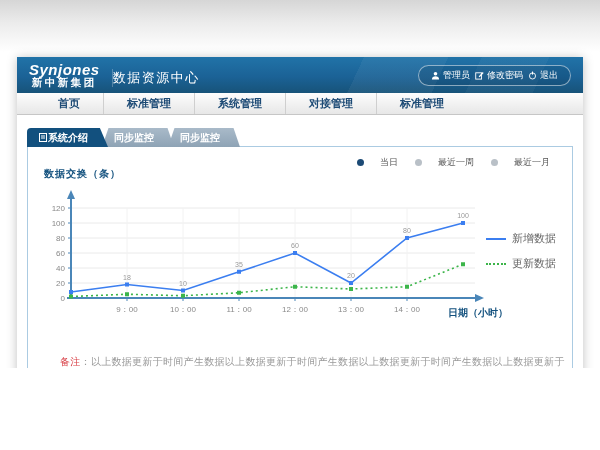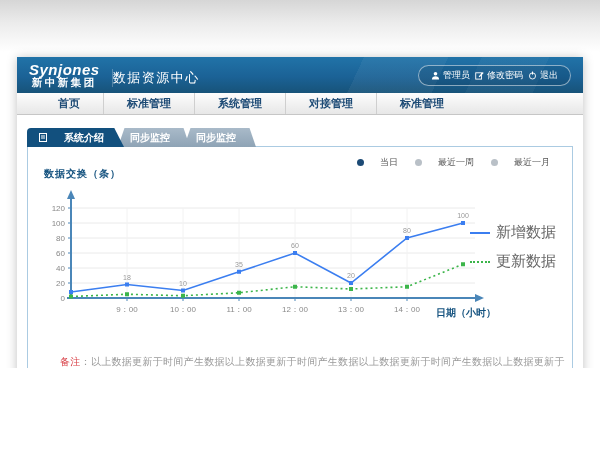--- a/index.html
+++ b/index.html
@@ -29,40 +29,40 @@
   
   .nav { height:22px; display:flex; align-items:stretch; padding-left:18px;
     background:linear-gradient(180deg,#fdfdfd,#e7e7e7); border-bottom:1px solid #c6c6c6; }
   .nav-item { padding:0 23px; line-height:21px; font-size:11px; font-weight:bold; color:#1c4a75;
     border-right:1px solid #cfcfcf; cursor:pointer; }
   .nav-item:last-child { border-right:none; }
 
   
   .tabs { display:flex; margin:13px 0 0 10px; height:19px; position:relative; z-index:2; }
   .tab { height:19px; line-height:19px; font-size:10px; font-weight:bold; color:#fff;
-    padding:0 20px 0 12px; display:flex; align-items:center; gap:17px; cursor:pointer;
+    padding:0 20px 0 12px; display:flex; align-items:center; gap:1px; cursor:pointer;
     background:linear-gradient(180deg,#a9bac9,#8fa3b5 60%,#8ea3b5);
     clip-path:polygon(9% 0, 91% 0, 100% 100%, 0 100%); margin-left:-6px; }
   .tab.active { background:#12507e; margin-left:0; border-top-left-radius:4px;
     clip-path:polygon(0 0, 90% 0, 100% 100%, 0 100%); z-index:3; }
   .tab:not(.active) { background:linear-gradient(180deg,#a9bac9,#8ea3b5);justify-content:flex-end; }
   .tab .ticon { display:flex; }
 
   
   .panel { position:relative; margin:0 10px; margin-top:-1px; height:262px; background:#fff;
     border:1px solid #abcbe2; z-index:1; }
   .periods { position:absolute; top:9px; right:22px; display:flex; gap:17px; align-items:center;
     font-size:9px; color:#555; }
   .period { display:flex; align-items:center; gap:16px; cursor:pointer; }
   .period .dot { width:7px; height:7px; border-radius:50%; background:#b9c0c7; }
   .period.selected .dot { background:#1c4a75; }
   .y-title { position:absolute; left:16px; top:20px; color:#14527f; font-weight:bold; font-size:10px; letter-spacing:1px; }
-  .x-title { position:absolute; right:76px; top:159px; color:#14527f; font-weight:bold; font-size:10px; }
+  .x-title { position:absolute; right:64px; top:159px; color:#14527f; font-weight:bold; font-size:10px; }
   #chart-svg { position:absolute; left:14px; top:38px; }
-  .legend { position:absolute; right:16px; top:76px; font-size:15px; color:#666; }
+  .legend { position:absolute; right:16px; top:84px; font-size:11px; color:#666; }
   .legend-row { display:flex; align-items:center; gap:6px; margin-bottom:10px; cursor:pointer; }
   .legend-row .sample { width:20px; height:0; border-top:2px solid #3b7ef0; }
   .note { position:absolute; left:32px; top:208px; font-size:10px; color:#9a9a9a; letter-spacing:0.3px; }
   .note .red { color:#d9434a; }
 </style>
 </head>
 <body>
 
 <div id="stage">
   <div class="top-strip"></div>

